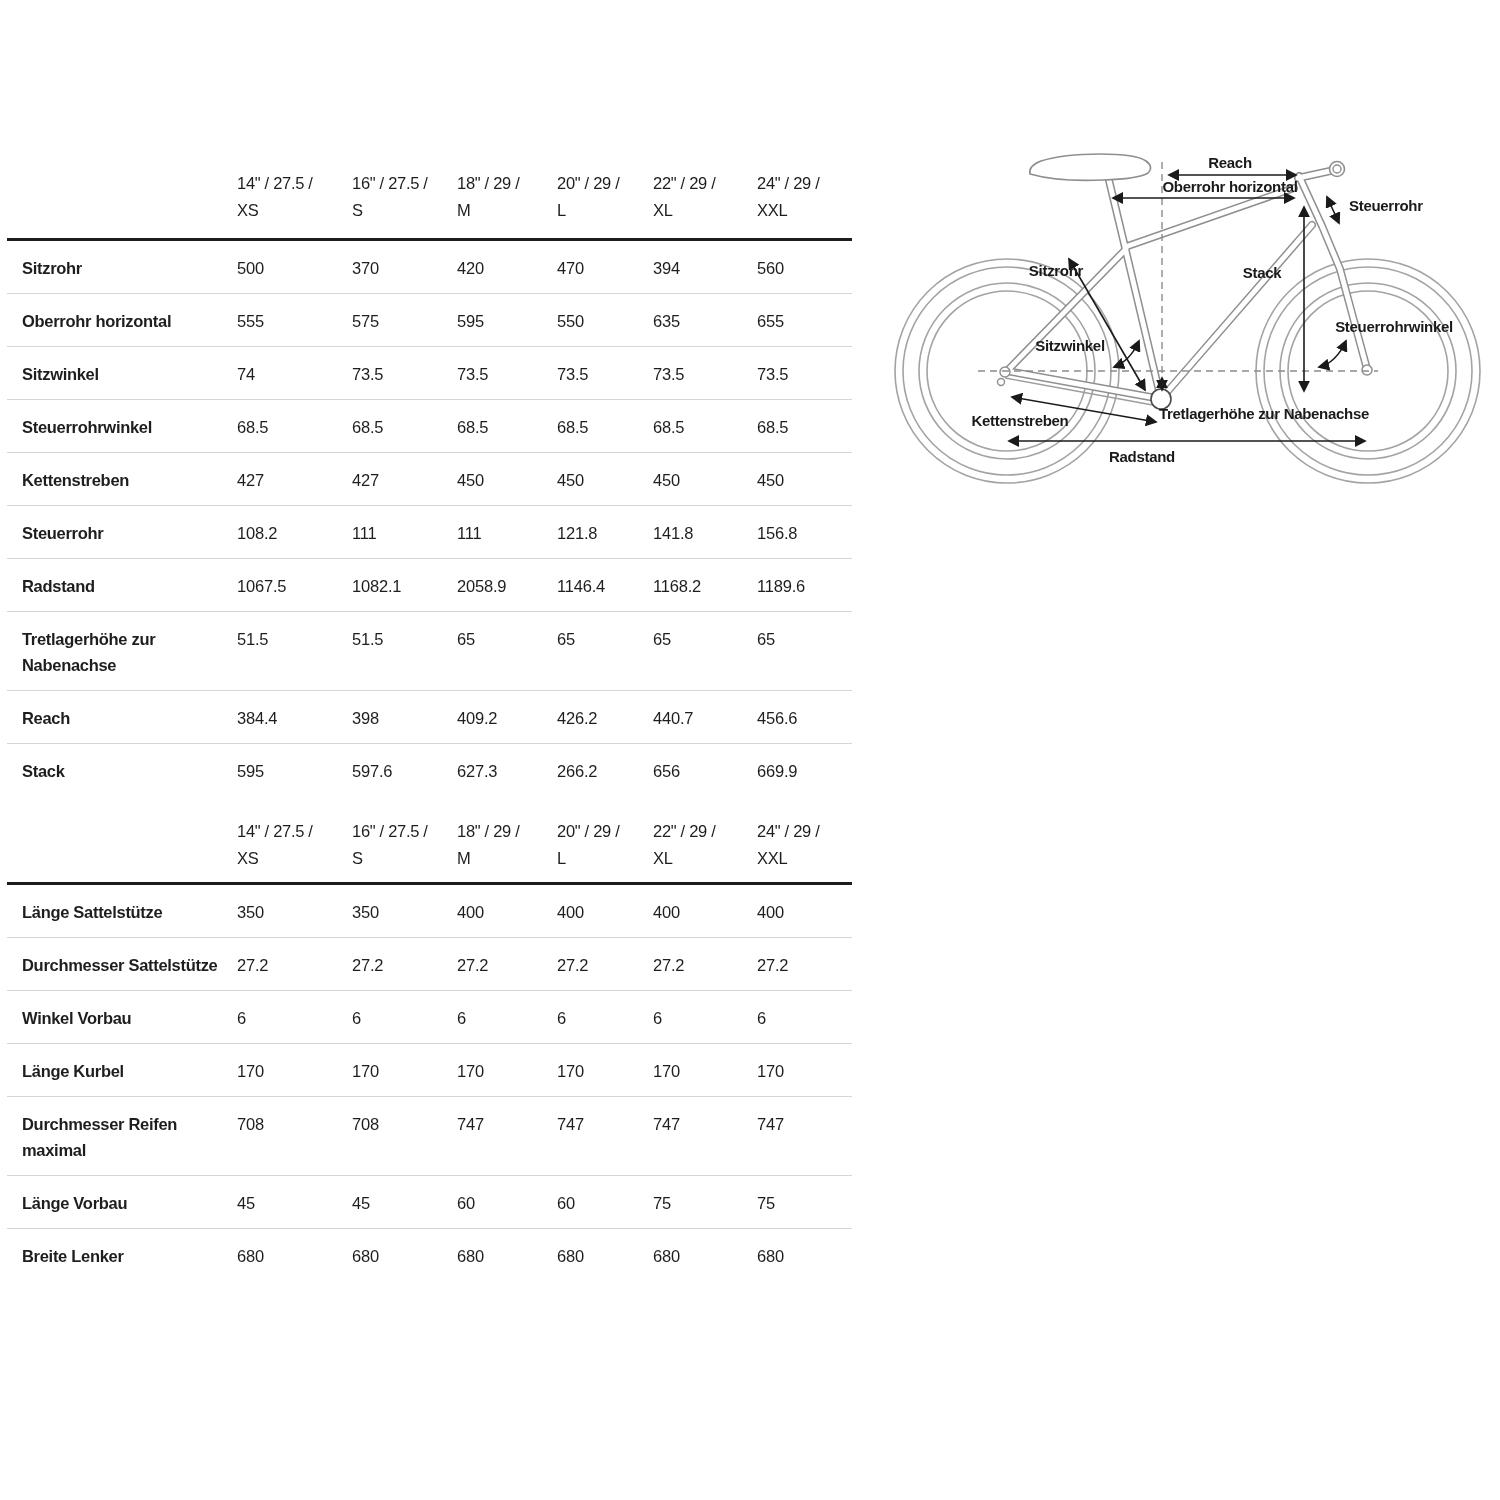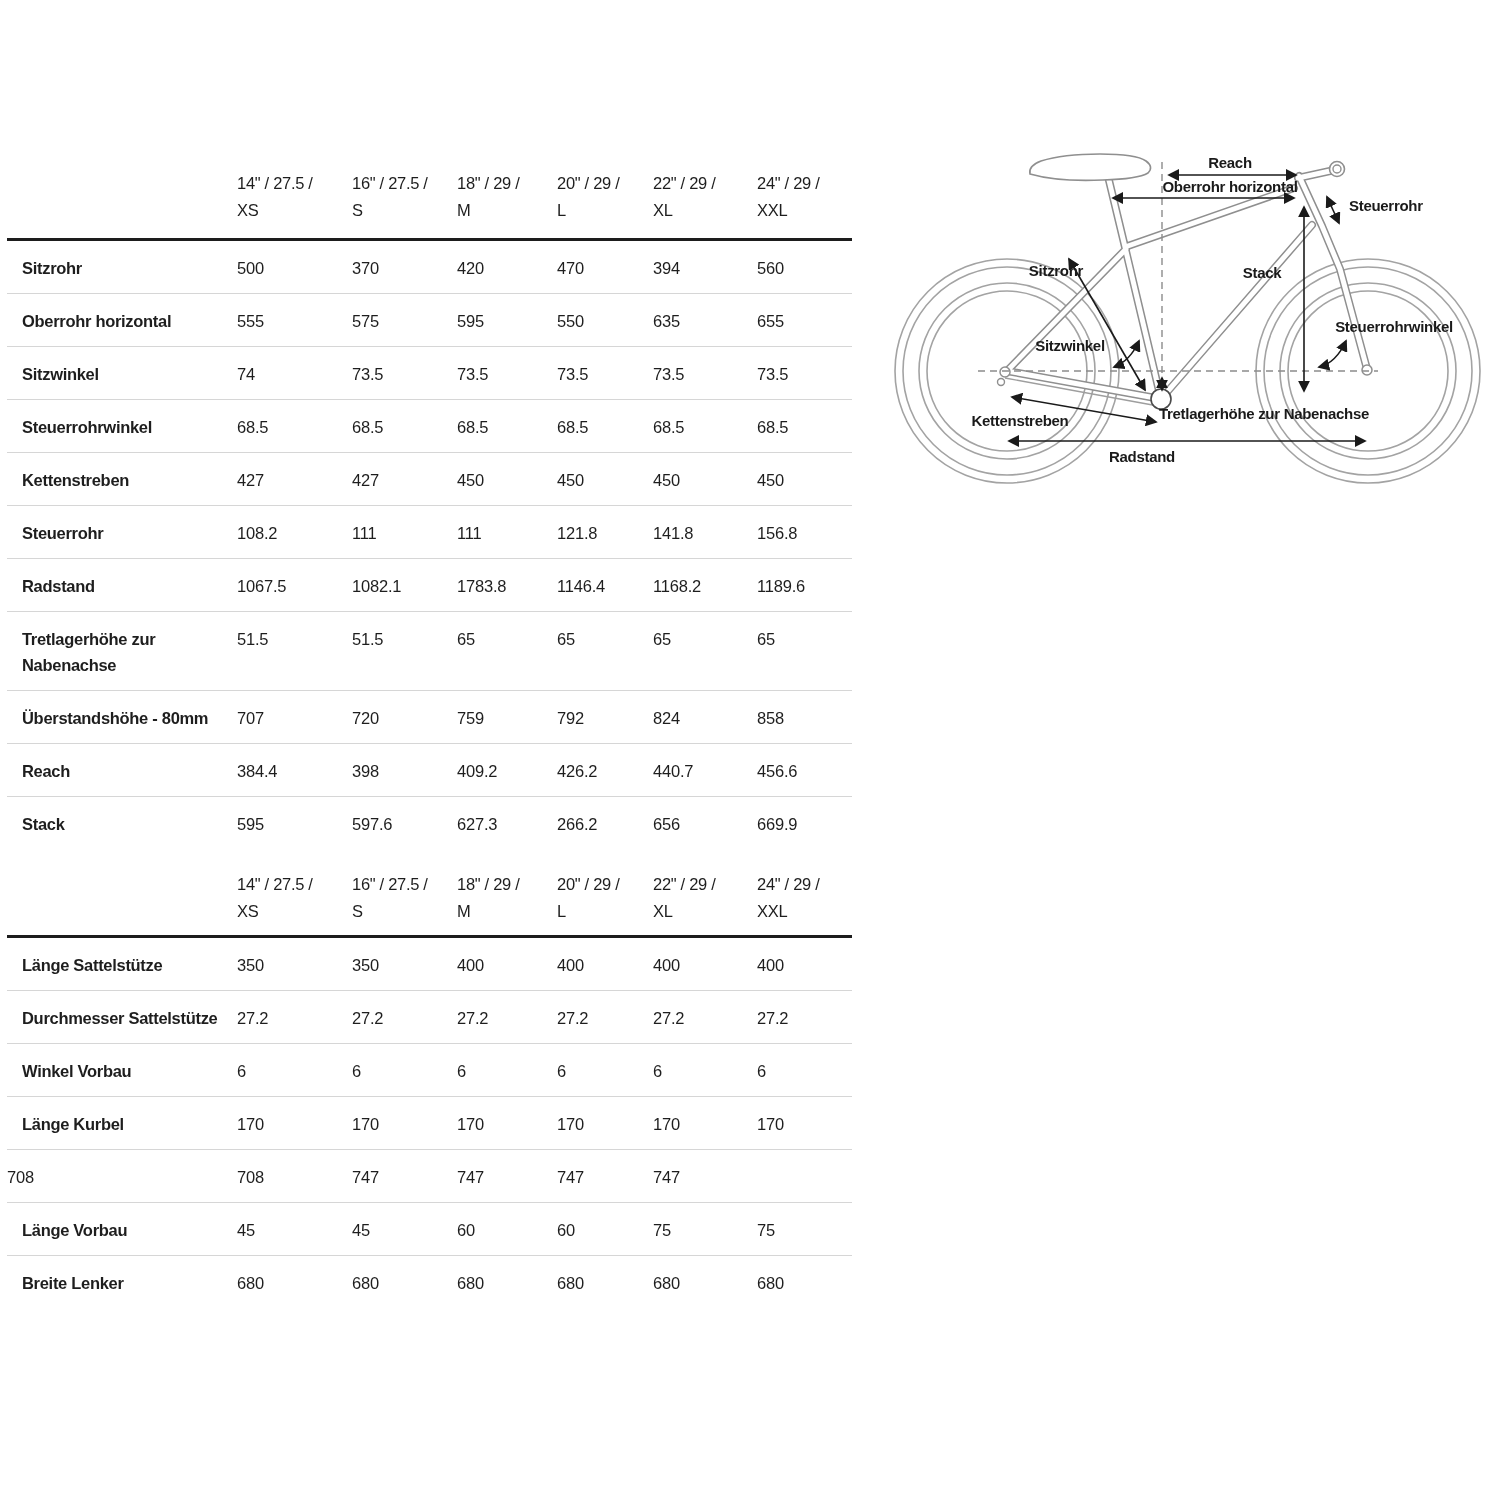--- a/index.html
+++ b/index.html
@@ -113,44 +113,35 @@
           <div class="r-val">111</div>
           <div class="r-val">111</div>
           <div class="r-val">121.8</div>
           <div class="r-val">141.8</div>
           <div class="r-val">156.8</div>
         </div>
         <div class="t-row grid">
           <div class="r-label">Radstand</div>
           <div class="r-val">1067.5</div>
           <div class="r-val">1082.1</div>
-          <div class="r-val">1783.8</div>
+          <div class="r-val">2058.9</div>
           <div class="r-val">1146.4</div>
           <div class="r-val">1168.2</div>
           <div class="r-val">1189.6</div>
         </div>
         <div class="t-row grid">
           <div class="r-label">Tretlagerhöhe zur Nabenachse</div>
           <div class="r-val">51.5</div>
           <div class="r-val">51.5</div>
           <div class="r-val">65</div>
           <div class="r-val">65</div>
           <div class="r-val">65</div>
           <div class="r-val">65</div>
         </div>
         <div class="t-row grid">
-          <div class="r-label">Überstandshöhe - 80mm</div>
-          <div class="r-val">707</div>
-          <div class="r-val">720</div>
-          <div class="r-val">759</div>
-          <div class="r-val">792</div>
-          <div class="r-val">824</div>
-          <div class="r-val">858</div>
-        </div>
-        <div class="t-row grid">
           <div class="r-label">Reach</div>
           <div class="r-val">384.4</div>
           <div class="r-val">398</div>
           <div class="r-val">409.2</div>
           <div class="r-val">426.2</div>
           <div class="r-val">440.7</div>
           <div class="r-val">456.6</div>
         </div>
         <div class="t-row grid">
           <div class="r-label">Stack</div>
@@ -222,20 +213,21 @@
         <div class="t-row grid">
           <div class="r-label">Länge Kurbel</div>
           <div class="r-val">170</div>
           <div class="r-val">170</div>
           <div class="r-val">170</div>
           <div class="r-val">170</div>
           <div class="r-val">170</div>
           <div class="r-val">170</div>
         </div>
         <div class="t-row grid">
+          <div class="r-label">Durchmesser Reifen maximal</div>
           <div class="r-val">708</div>
           <div class="r-val">708</div>
           <div class="r-val">747</div>
           <div class="r-val">747</div>
           <div class="r-val">747</div>
           <div class="r-val">747</div>
         </div>
         <div class="t-row grid">
           <div class="r-label">Länge Vorbau</div>
           <div class="r-val">45</div>

